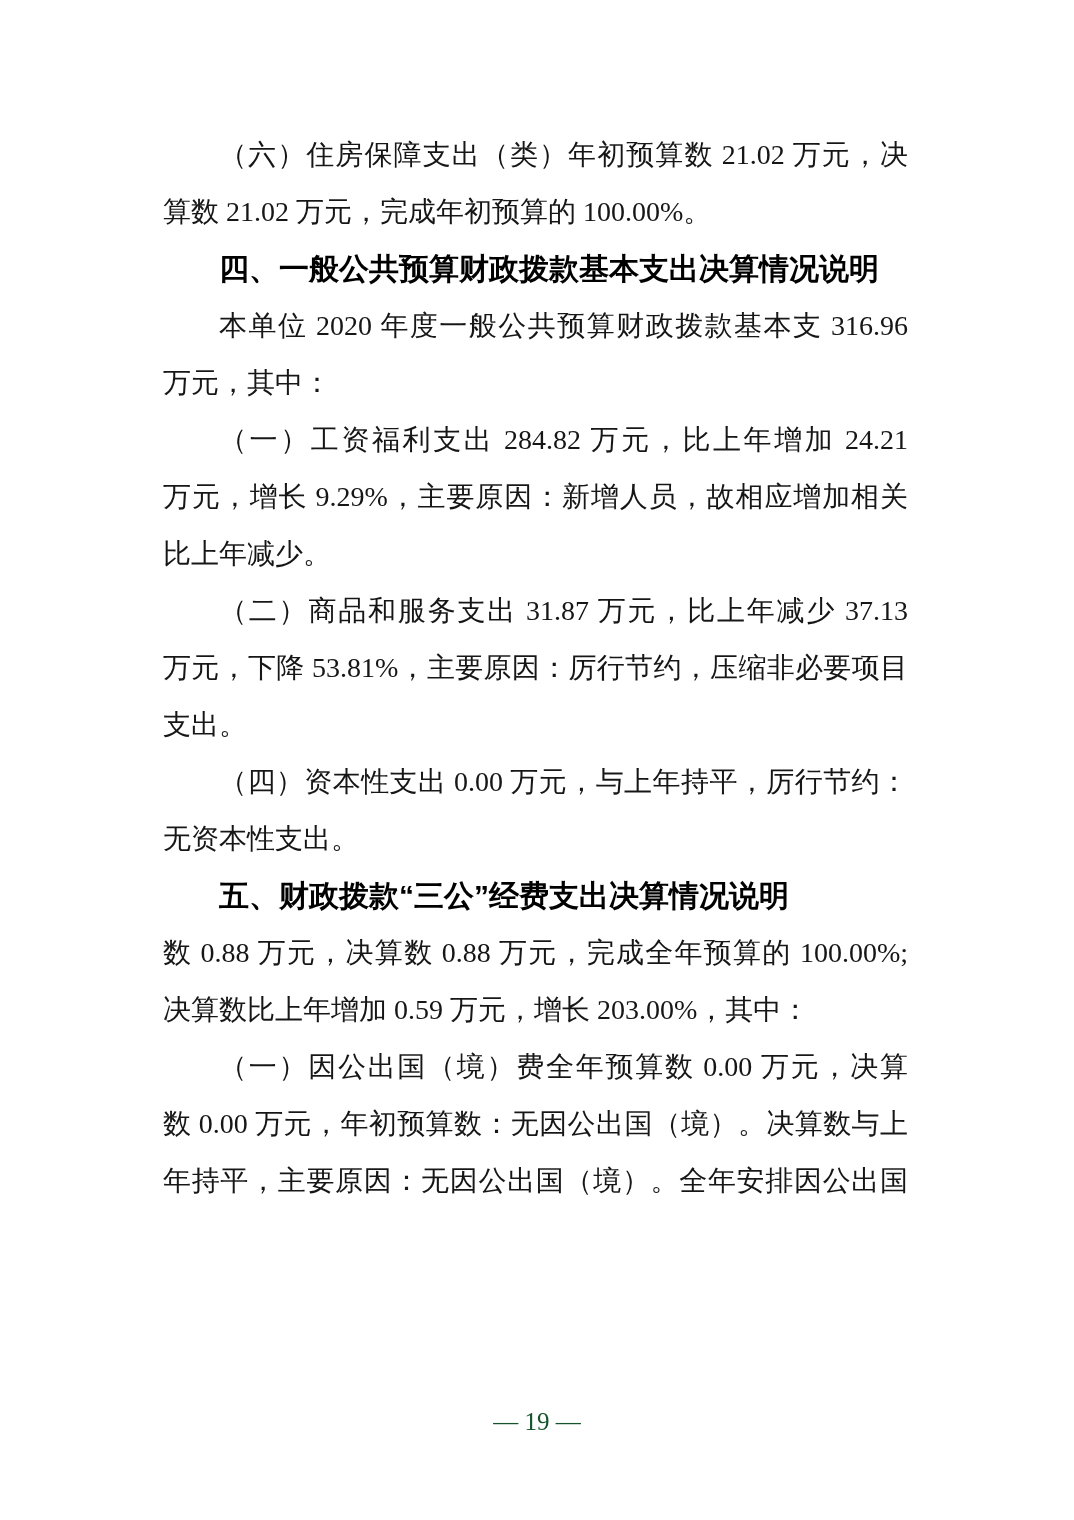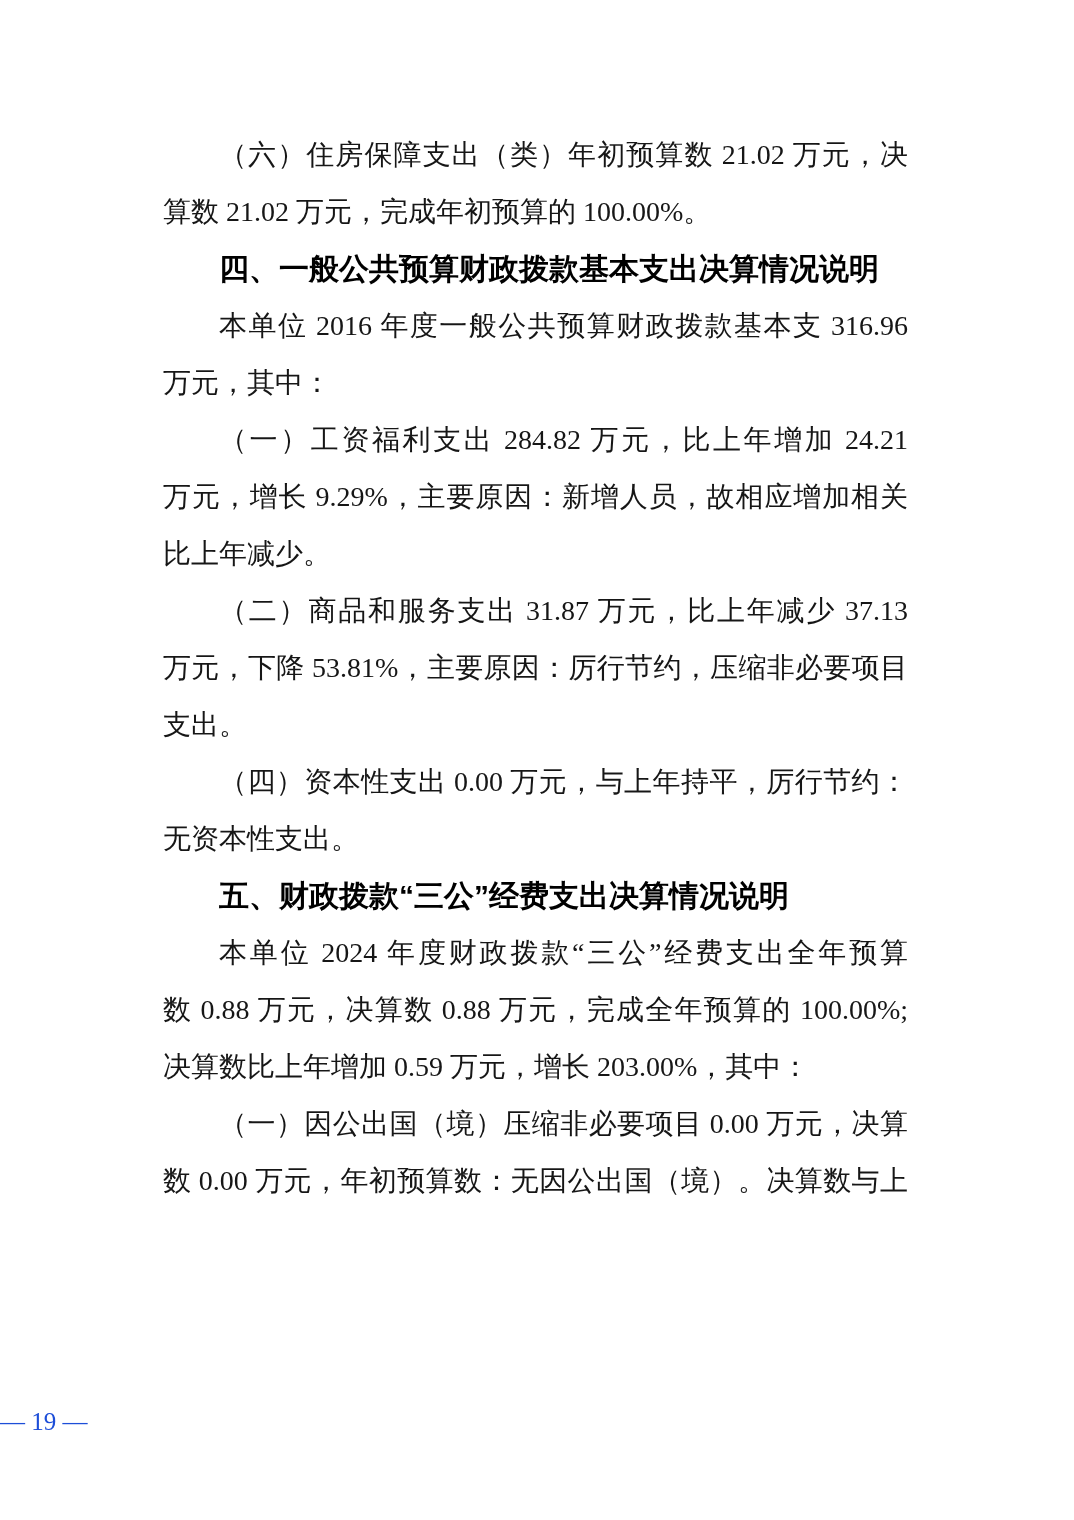--- a/index.html
+++ b/index.html
@@ -45,64 +45,64 @@
     font-size: 30px;
     color: #000000;
   }
   .footer {
     position: absolute;
     left: 0;
     right: 0;
     top: 1406px;
     height: 32px;
     line-height: 32px;
-    text-align: left;
+    text-align: center;
     font-size: 25px;
-    color: #1d4ed8;
+    color: #14532d;
   }
 </style>
 </head>
 <body>
 
 <div class="page" style="background: rgb(255, 255, 255); color: rgb(22, 22, 22);">
   <div class="textblock">
       <div class="paragraph">
         <div class="line indent justify">（六）住房保障支出（类）年初预算数 21.02 万元，决</div>
         <div class="line">算数 21.02 万元，完成年初预算的 100.00%。</div>
       </div>
       <div class="paragraph">
         <div class="line heading indent">四、一般公共预算财政拨款基本支出决算情况说明</div>
       </div>
       <div class="paragraph">
-        <div class="line indent justify">本单位 2016 年度一般公共预算财政拨款基本支 316.96</div>
+        <div class="line indent justify">本单位 2020 年度一般公共预算财政拨款基本支 316.96</div>
         <div class="line">万元，其中：</div>
       </div>
       <div class="paragraph">
         <div class="line indent justify">（一）工资福利支出 284.82 万元，比上年增加 24.21</div>
         <div class="line justify">万元，增长 9.29%，主要原因：新增人员，故相应增加相关</div>
         <div class="line">比上年减少。</div>
       </div>
       <div class="paragraph">
         <div class="line indent justify">（二）商品和服务支出 31.87 万元，比上年减少 37.13</div>
         <div class="line justify">万元，下降 53.81%，主要原因：厉行节约，压缩非必要项目</div>
         <div class="line">支出。</div>
       </div>
       <div class="paragraph">
         <div class="line indent justify">（四）资本性支出 0.00 万元，与上年持平，厉行节约：</div>
         <div class="line">无资本性支出。</div>
       </div>
       <div class="paragraph">
         <div class="line heading indent">五、财政拨款“三公”经费支出决算情况说明</div>
       </div>
       <div class="paragraph">
-        <div class="line indent justify">本单位 2024 年度财政拨款“三公”经费支出全年预算</div>
         <div class="line justify">数 0.88 万元，决算数 0.88 万元，完成全年预算的 100.00%;</div>
         <div class="line">决算数比上年增加 0.59 万元，增长 203.00%，其中：</div>
       </div>
       <div class="paragraph">
-        <div class="line indent justify">（一）因公出国（境）压缩非必要项目 0.00 万元，决算</div>
+        <div class="line indent justify">（一）因公出国（境）费全年预算数 0.00 万元，决算</div>
         <div class="line justify">数 0.00 万元，年初预算数：无因公出国（境）。决算数与上</div>
+        <div class="line justify">年持平，主要原因：无因公出国（境）。全年安排因公出国</div>
       </div>
     </div>
   <div class="footer">
     <span>— 19 —</span>
   </div>
 </div>
 
 </body></html>

